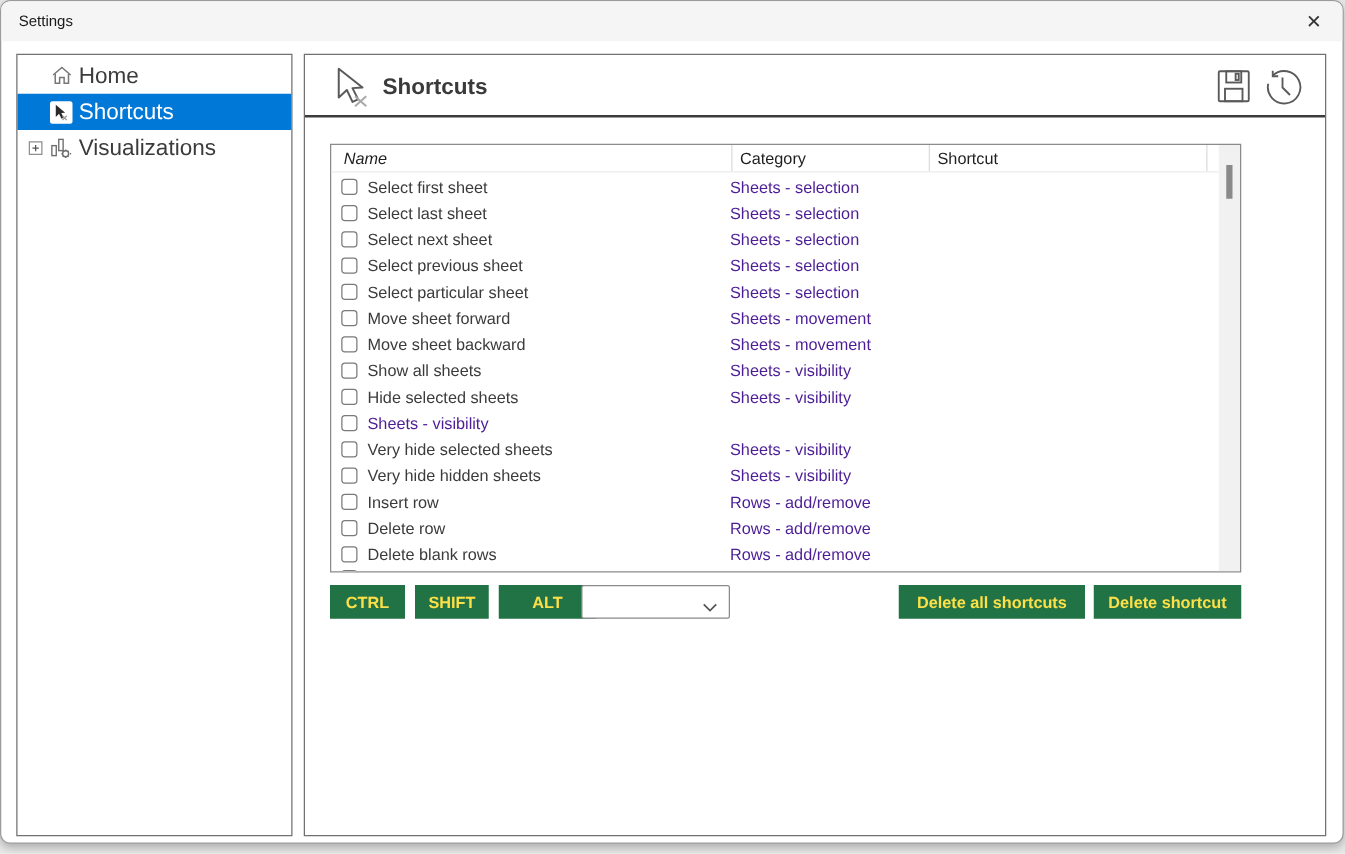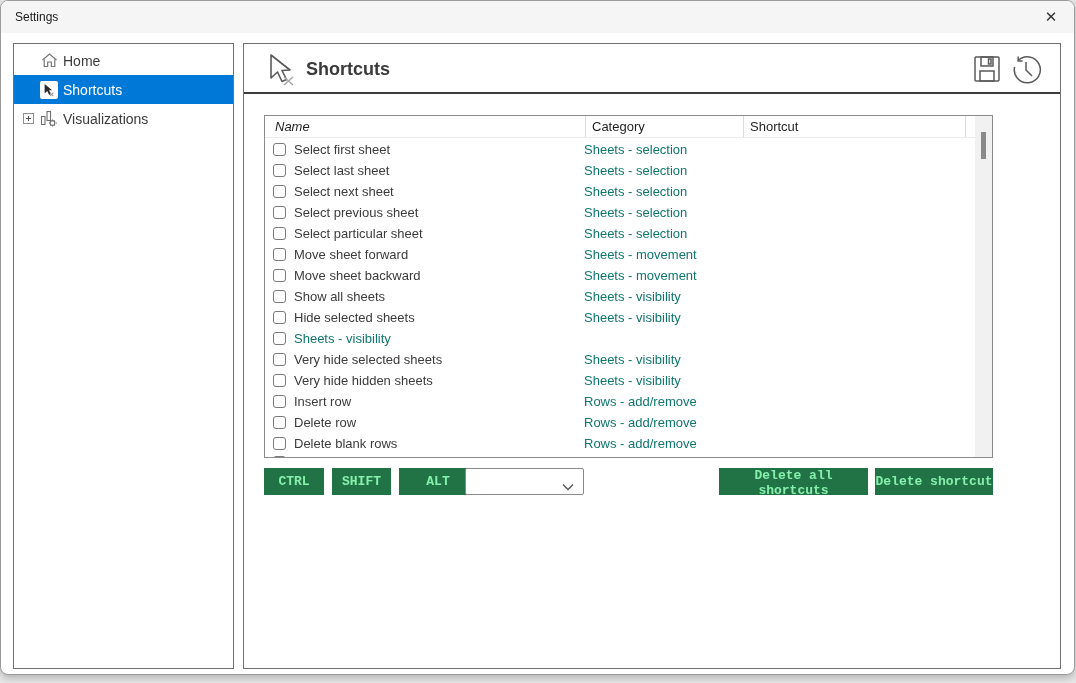--- a/index.html
+++ b/index.html
@@ -25,21 +25,21 @@
     background:transparent; border:none; font-size:15px; color:#333;
     display:flex; align-items:center; justify-content:center; cursor:pointer;
   }
   
   .sidebar {
     position:absolute; left:12px; top:42px; width:221px; height:626px;
     background:#fff; border:1px solid #717171; padding-top:2px;
   }
   .side-item {
     position:relative; height:29px; display:flex; align-items:center;
-    font-size:14px; color:#3b3b3b; cursor:pointer;
+    font-size:18px; color:#3b3b3b; cursor:pointer;
   }
   .side-item .label { position:absolute; left:49px; white-space:nowrap; }
   .side-item.selected { background:#0078d7; color:#ffffff; }
   .expander {
     position:absolute; left:9px; width:11px; height:11px;
     border:1px solid #8f8f8f; background:#fff;
     display:flex; align-items:center; justify-content:center;
   }
   .expander::before { content:""; position:absolute; left:2px; right:2px; top:4px; height:1px; background:#555; }
   .expander::after  { content:""; position:absolute; top:2px; bottom:2px; left:4px; width:1px; background:#555; }
@@ -69,32 +69,32 @@
   .th.c1 { width:321px; padding-left:10px;font-style:italic; }
   .th.c2 { width:158px; padding-left:6px; }
   .th.c3 { width:222px; padding-left:6px; }
   .tbody { position:absolute; left:0; top:23px; right:17px; height:320px; overflow:hidden; }
   .row { height:21px; display:flex; align-items:center; padding-left:8px; cursor:default; }
   .checkbox {
     width:13px; height:13px; border:1px solid #7a7a7a; border-radius:3px;
     background:#fff; margin-right:8px; flex:none; cursor:pointer;
   }
   .cell-name     { width:290px; font-size:13px; color:#3b3b3b; white-space:nowrap; }
-  .cell-category { width:158px; font-size:13px; color:#0f766e; white-space:nowrap; }
+  .cell-category { width:158px; font-size:13px; color:#4c1d95; white-space:nowrap; }
   .cell-shortcut { flex:1; font-size:13px; color:#3b3b3b; white-space:nowrap; }
   .row.partial { align-items:flex-start; }
   .row.partial .checkbox { margin-top:2px; }
   
   .vscroll { position:absolute; top:0; bottom:0; right:0; width:17px; background:#f1f1f1; cursor:pointer; }
   .vthumb { position:absolute; left:6px; width:5px; top:16px; height:27px; background:#8a8a8a; cursor:pointer; }
   
   .ctl { position:absolute; top:424px; height:27px; }
   .green-btn {
-    background:#217346; color:#86efac; border:none; font-weight:bold;
-    font-size:13px; font-family:Liberation Mono, monospace; cursor:pointer;
+    background:#217346; color:#fde047; border:none; font-weight:bold;
+    font-size:13px; font-family:Liberation Sans, sans-serif; cursor:pointer;
   }
   .btn-ctrl  { left:20px;  width:60px; }
   .btn-shift { left:88px;  width:59px; }
   .btn-alt   { left:155px; width:78px; }
   .key-select {
     left:221px; width:119px; background:#fff; border:1px solid #8a8a8a;
     border-radius:2px; cursor:pointer;
   }
   .key-select .chev { position:absolute; right:9px; top:8px; }
   .btn-del-all { left:475px; width:149px; }

